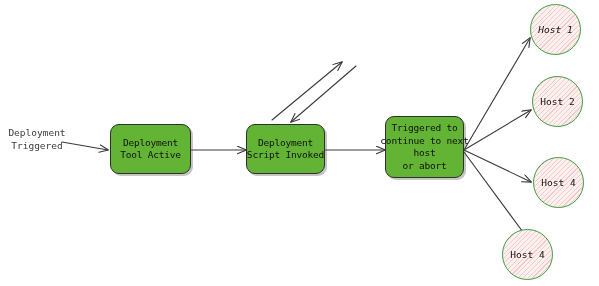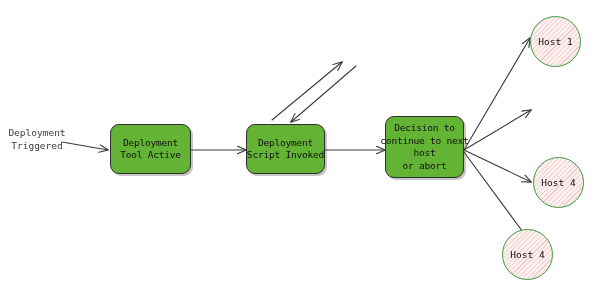--- a/index.html
+++ b/index.html
@@ -133,31 +133,34 @@
     <span class="proc-label">Deployment
 Tool Active</span>
   </div>
 
   <div class="node proc" style="left:246px; top:124px; width:79px; height:50px;">
     <span class="proc-label">Deployment
 Script Invoked</span>
   </div>
 
   <div class="node proc" style="left:385px; top:116px; width:79px; height:62px;">
-    <span class="proc-label">Decision to
+    <span class="proc-label">Triggered to
 continue to next
 host
 or abort</span>
   </div>
 
 
-  <div class="host" style="left:530px; top:16px; width:49px; height:49px;">
+  <div class="host" style="left:530px; top:4px; width:49px; height:49px;font-style:italic;">
     <span>Host 1</span>
   </div>
 
+  <div class="host" style="left:532px; top:76px; width:49px; height:49px;">
+    <span>Host 2</span>
+  </div>
 
   <div class="host" style="left:533px; top:157px; width:49px; height:49px;">
     <span>Host 4</span>
   </div>
 
   <div class="host" style="left:502px; top:229px; width:49px; height:49px;">
     <span>Host 4</span>
   </div>
 
 </div>

